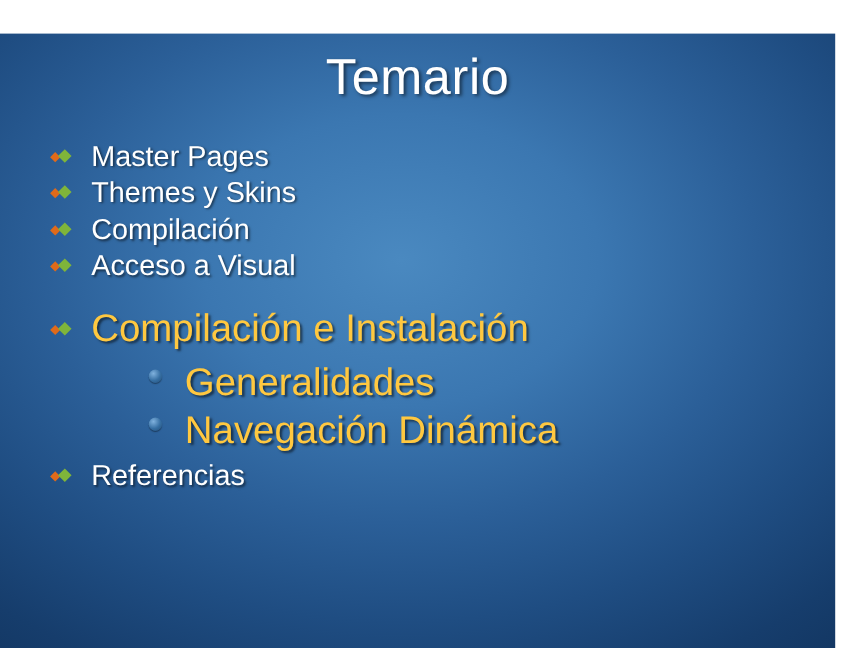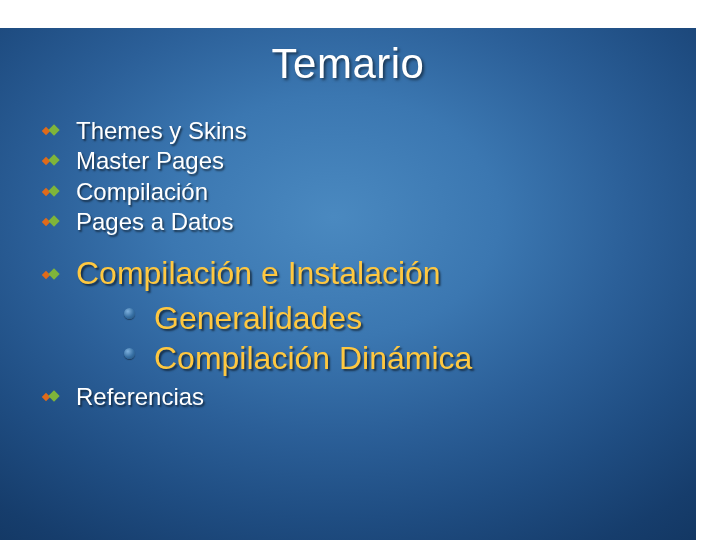--- a/index.html
+++ b/index.html
@@ -118,78 +118,78 @@
 
       <li>
         <span class="diamond-bullet">
           <svg viewBox="0 0 22 16">
               <g transform="translate(3,2)">
                 <rect x="0" y="4" width="6" height="6" transform="rotate(45 3 7)" fill="#e06a1a"></rect>
                 <rect x="7" y="2" width="8" height="8" transform="rotate(45 11 6)" fill="#7fb53a"></rect>
               </g>
             </svg>
         </span>
+        <span class="txt">Master Pages</span>
+      </li>
+
+      <li>
+        <span class="diamond-bullet">
+          <svg viewBox="0 0 22 16">
+              <g transform="translate(3,2)">
+                <rect x="0" y="4" width="6" height="6" transform="rotate(45 3 7)" fill="#e06a1a"></rect>
+                <rect x="7" y="2" width="8" height="8" transform="rotate(45 11 6)" fill="#7fb53a"></rect>
+              </g>
+            </svg>
+        </span>
         <span class="txt">Themes y Skins</span>
       </li>
 
       <li>
         <span class="diamond-bullet">
           <svg viewBox="0 0 22 16">
               <g transform="translate(3,2)">
                 <rect x="0" y="4" width="6" height="6" transform="rotate(45 3 7)" fill="#e06a1a"></rect>
                 <rect x="7" y="2" width="8" height="8" transform="rotate(45 11 6)" fill="#7fb53a"></rect>
               </g>
             </svg>
         </span>
-        <span class="txt">Master Pages</span>
-      </li>
-
-      <li>
-        <span class="diamond-bullet">
-          <svg viewBox="0 0 22 16">
-              <g transform="translate(3,2)">
-                <rect x="0" y="4" width="6" height="6" transform="rotate(45 3 7)" fill="#e06a1a"></rect>
-                <rect x="7" y="2" width="8" height="8" transform="rotate(45 11 6)" fill="#7fb53a"></rect>
-              </g>
-            </svg>
-        </span>
         <span class="txt">Compilación</span>
       </li>
 
       <li>
         <span class="diamond-bullet">
           <svg viewBox="0 0 22 16">
               <g transform="translate(3,2)">
                 <rect x="0" y="4" width="6" height="6" transform="rotate(45 3 7)" fill="#e06a1a"></rect>
                 <rect x="7" y="2" width="8" height="8" transform="rotate(45 11 6)" fill="#7fb53a"></rect>
               </g>
             </svg>
         </span>
-        <span class="txt">Pages a Datos</span>
+        <span class="txt">Acceso a Visual</span>
       </li>
 
       <li class="section">
         <span class="diamond-bullet">
           <svg viewBox="0 0 22 16">
               <g transform="translate(3,2)">
                 <rect x="0" y="4" width="6" height="6" transform="rotate(45 3 7)" fill="#e06a1a"></rect>
                 <rect x="7" y="2" width="8" height="8" transform="rotate(45 11 6)" fill="#7fb53a"></rect>
               </g>
             </svg>
         </span>
         <span class="txt">Compilación e Instalación</span>
 
         <ul class="lvl2">
           <li>
             <span class="dot-bullet"></span>
             <span class="txt">Generalidades</span>
           </li>
           <li>
             <span class="dot-bullet"></span>
-            <span class="txt">Compilación Dinámica</span>
+            <span class="txt">Navegación Dinámica</span>
           </li>
         </ul>
       </li>
 
 
       <li>
         <span class="diamond-bullet">
           <svg viewBox="0 0 22 16">
               <g transform="translate(3,2)">
                 <rect x="0" y="4" width="6" height="6" transform="rotate(45 3 7)" fill="#e06a1a"></rect>

